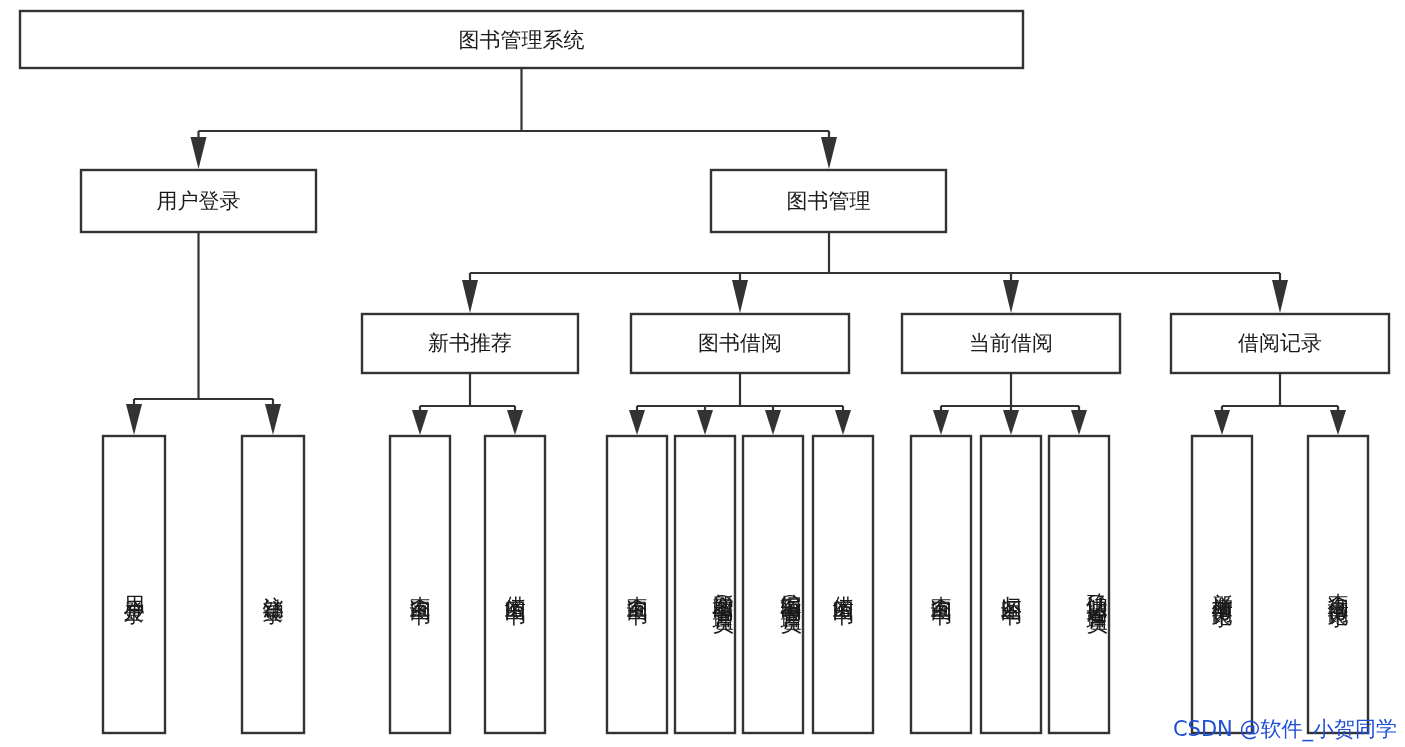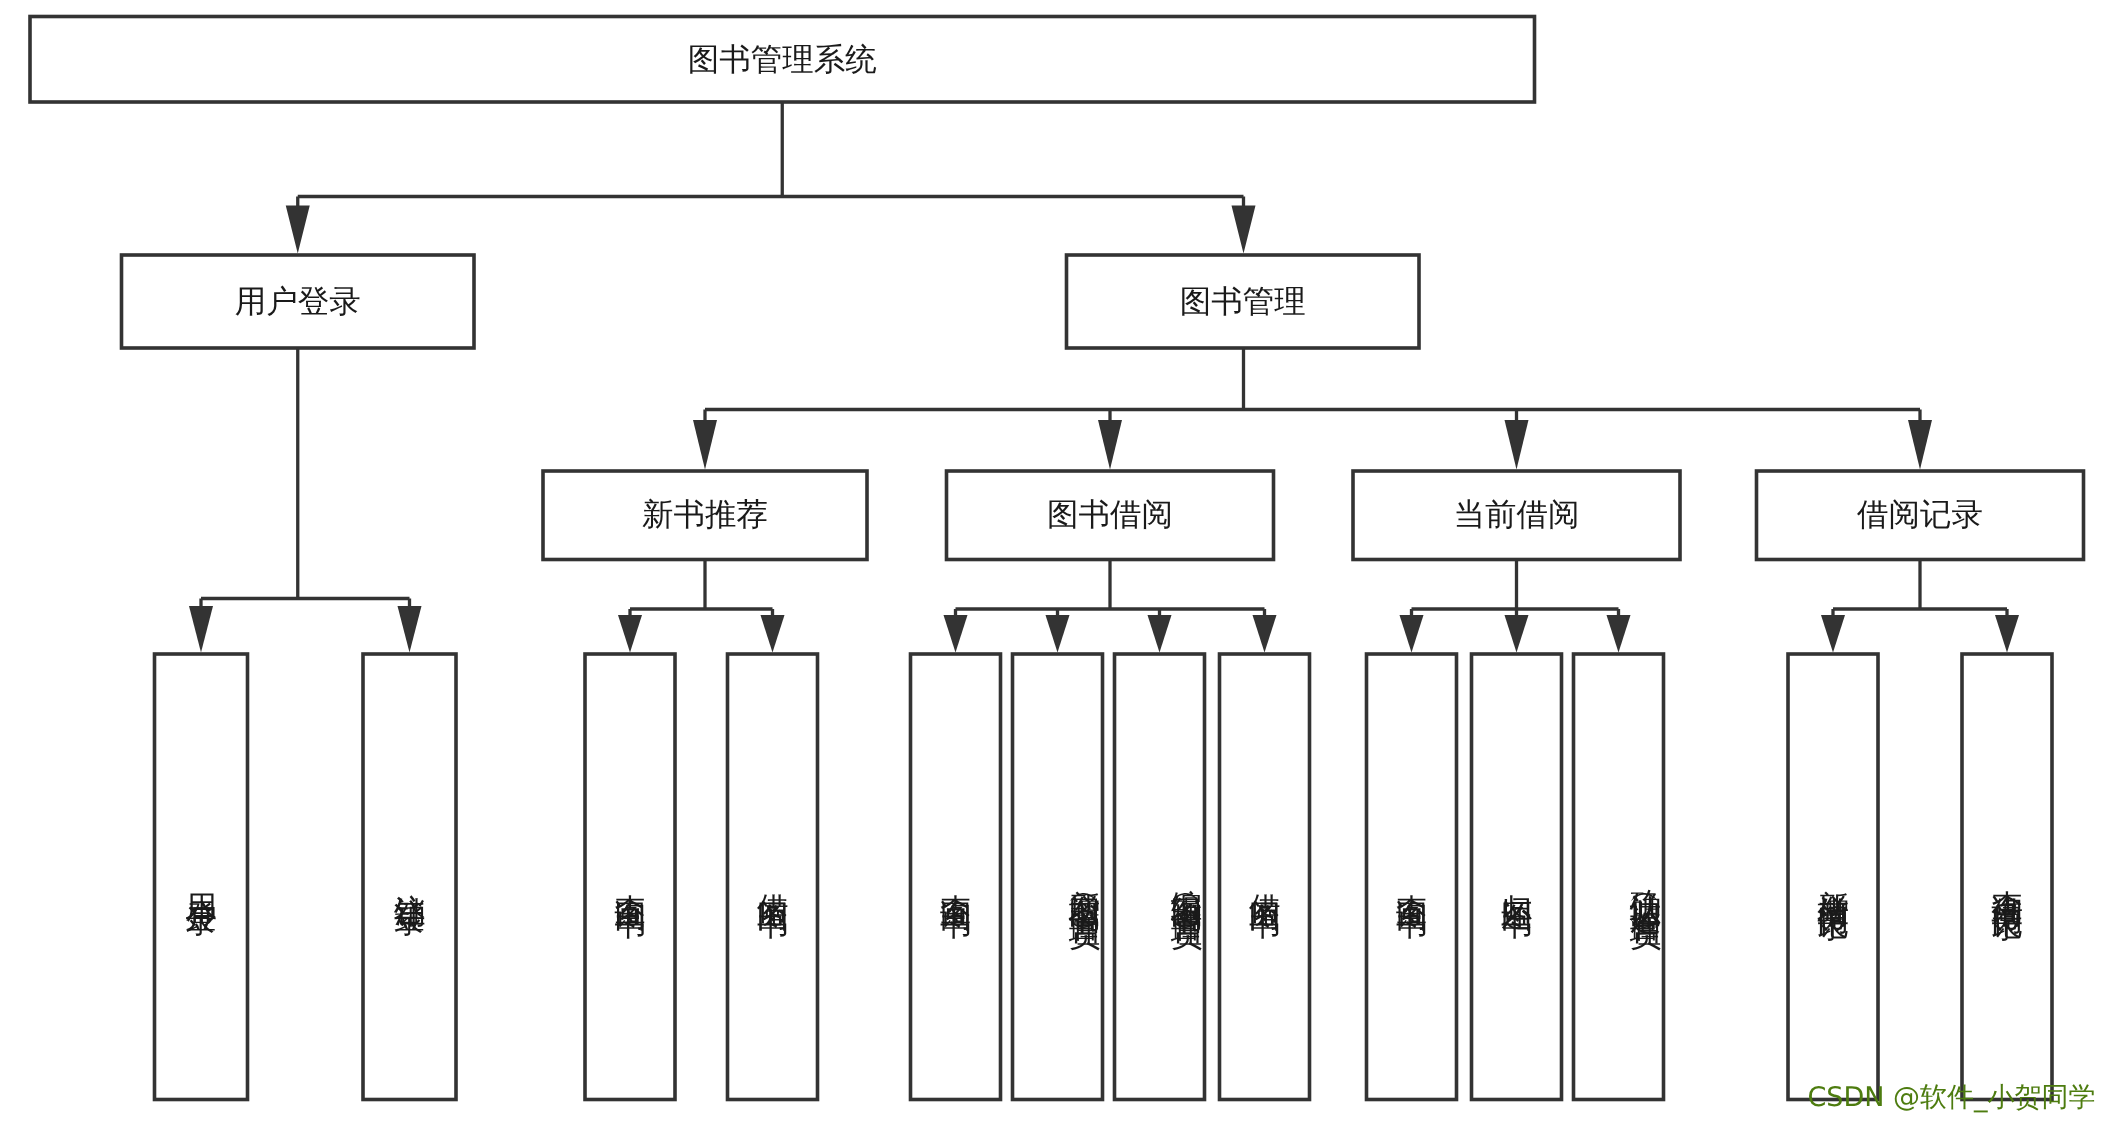--- a/index.html
+++ b/index.html
@@ -63,22 +63,22 @@
     justify-content: center;
     white-space: nowrap;
     pointer-events: none;
     user-select: none;
   }
   .watermark {
     position: absolute;
     right: 8px;
     bottom: 4px;
     font-family: "DejaVu Sans", "Liberation Sans", sans-serif;
-    font-size: 18px;
-    color: #4d7c0f;
+    font-size: 21px;
+    color: #1d4ed8;
     white-space: nowrap;
     user-select: none;
     text-align: center;
   }
 </style>
 </head>
 <body>
 
 <div id="diagram-root">
 

